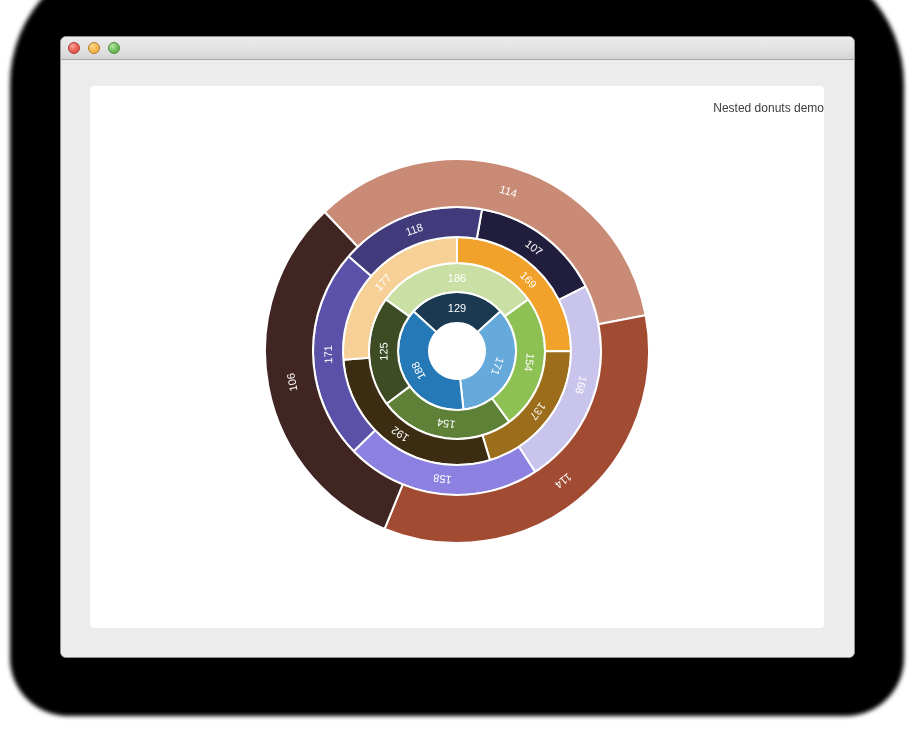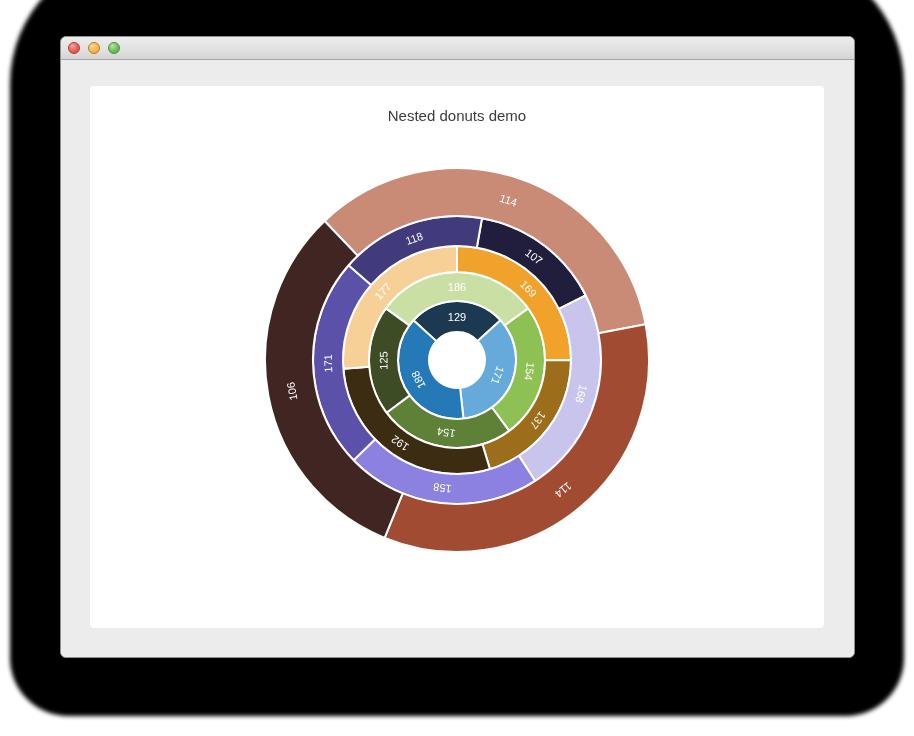--- a/index.html
+++ b/index.html
@@ -23,21 +23,21 @@
   .tl-close{background:radial-gradient(circle at 35% 30%,#f8a9a0,#ec6255 50%,#d8473a);
             border:1px solid #ad3b32;}
   .tl-min{background:radial-gradient(circle at 35% 30%,#fbd793,#f6bb51 50%,#e9a23b);
           border:1px solid #b07c2c;}
   .tl-zoom{background:radial-gradient(circle at 35% 30%,#bce5a8,#72c15c 50%,#56a843);
            border:1px solid #4e8f3a;}
 
   .window-content{position:absolute;left:0;right:0;top:23px;bottom:0;background:#ebeceb;}
   .chart-panel{position:absolute;left:29px;top:26px;width:734px;height:542px;
                background:#ffffff;border-radius:4px;}
-  .chart-title{padding-top:21px;text-align:center;font-size:15px;color:#3c3c3c;}
+  .chart-title{padding-top:15px;text-align:right;font-size:12px;color:#3c3c3c;}
   .donut-chart{display:block;margin:36px auto 0 auto;}
   .donut-chart text{font-family:"Liberation Sans", sans-serif;}
 </style>
 </head>
 <body>
 
 <div class="stage">
 
   <div class="window-shadow"></div>
 

